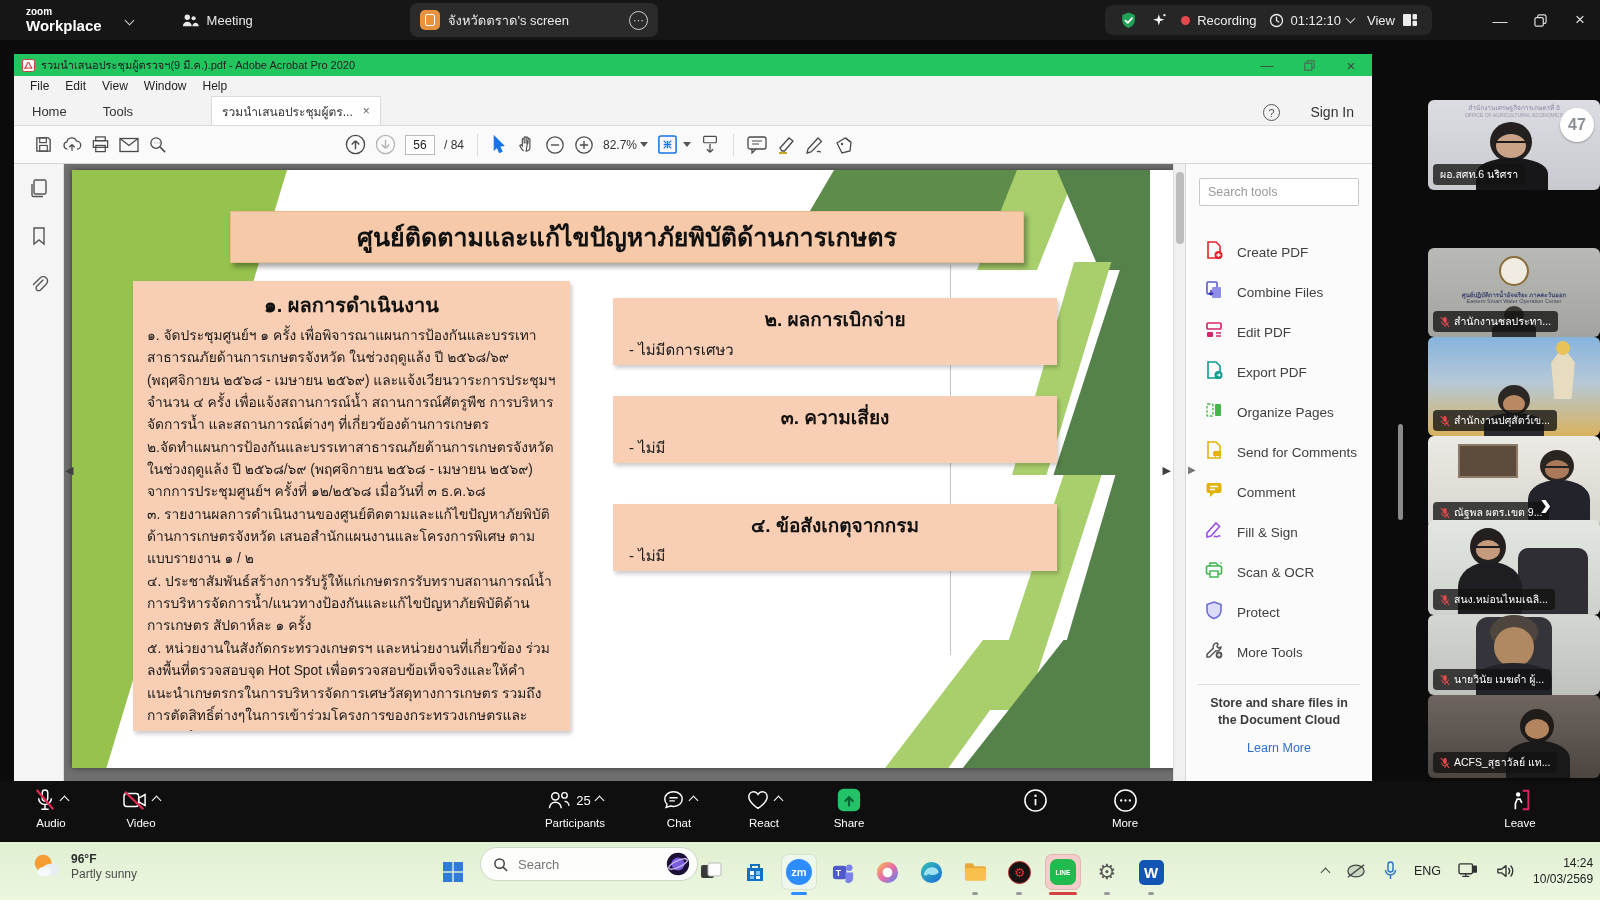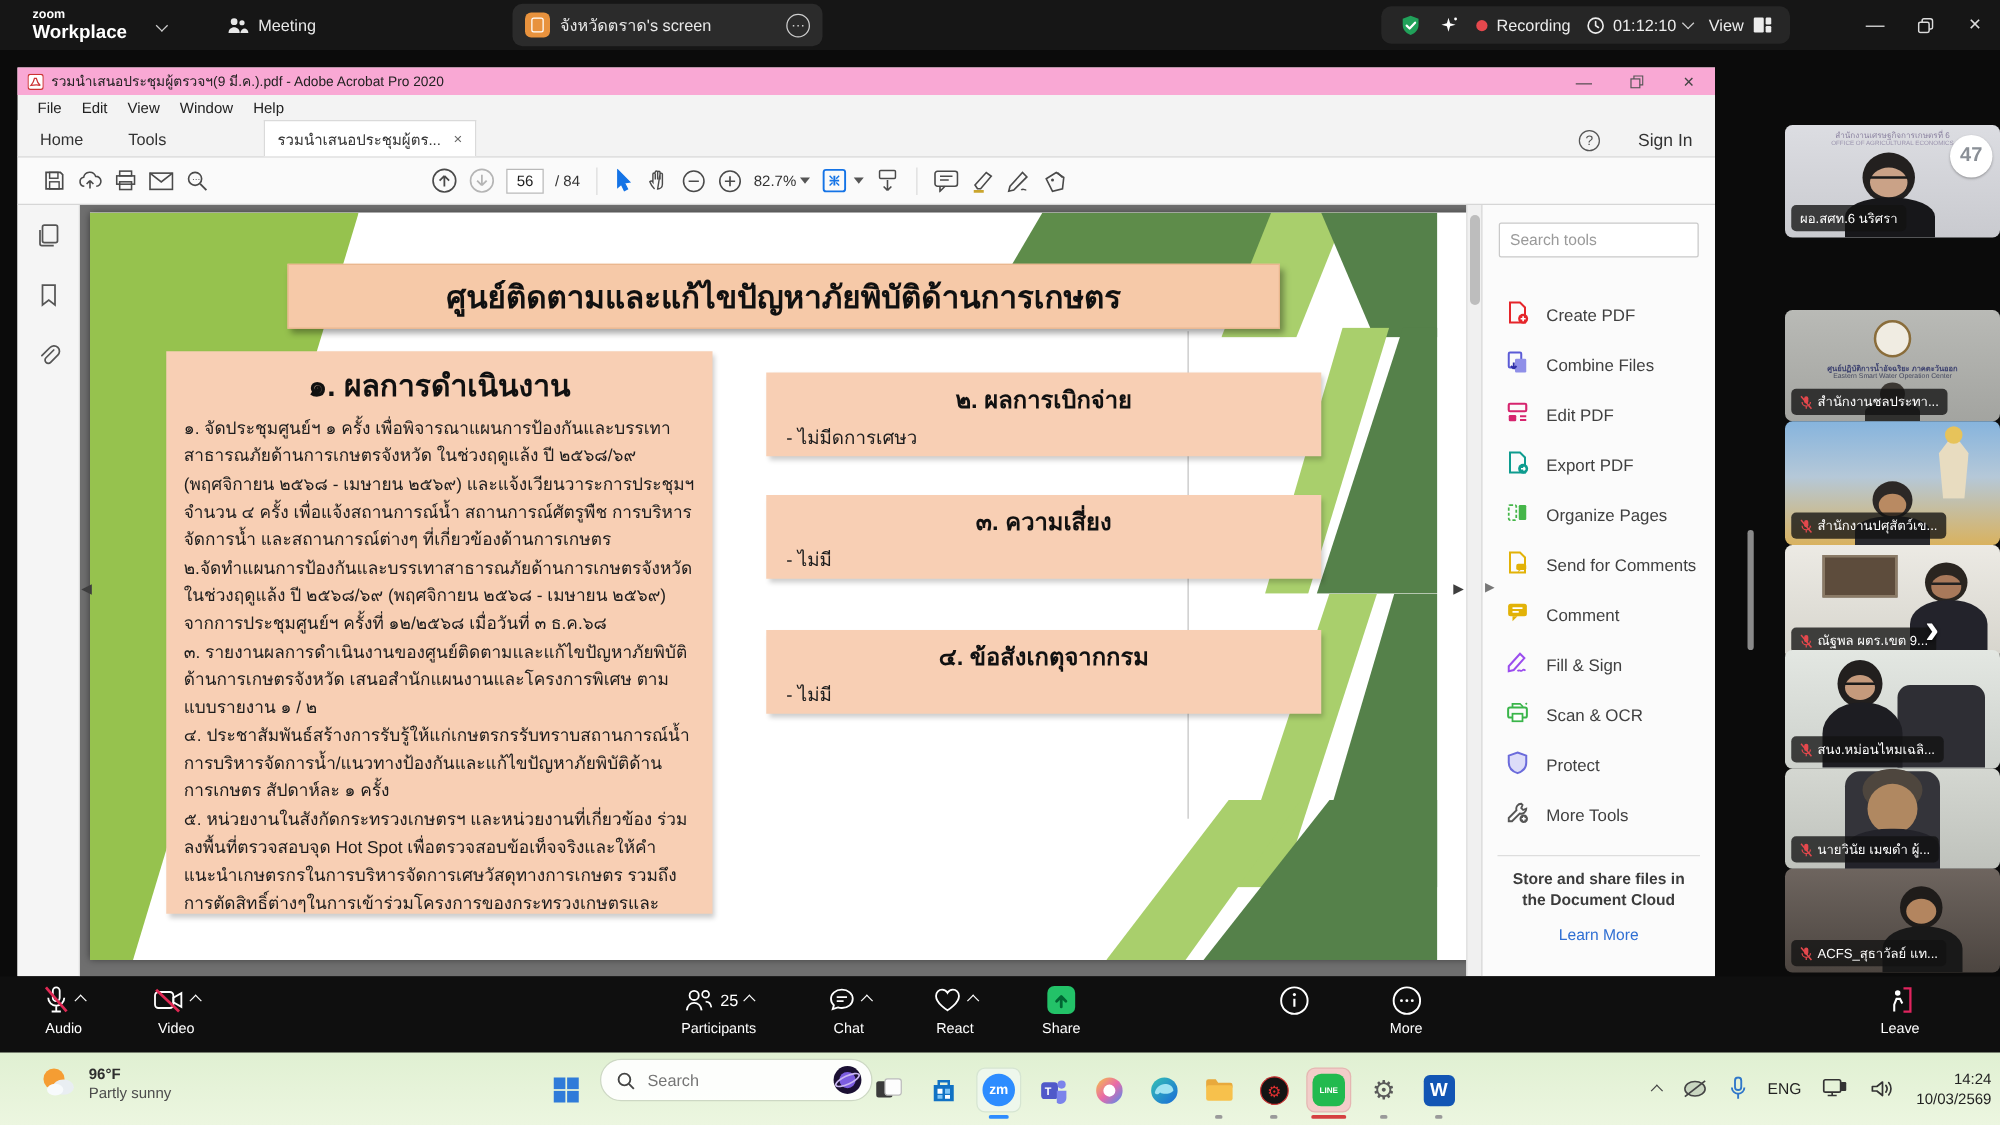--- a/index.html
+++ b/index.html
@@ -18,21 +18,21 @@
   .zscreentab{position:absolute;left:410px;top:3px;width:248px;height:34px;background:#2b2b2b;border-radius:8px;display:flex;align-items:center;padding:0 10px;gap:8px;}
   .appic{width:20px;height:20px;border-radius:5px;background:#e8923d;display:flex;align-items:center;justify-content:center;}
   .appic i{display:block;width:10px;height:12px;border:1.5px solid #fff;border-radius:2px;}
   .dotsc{width:19px;height:19px;border-radius:50%;border:1.5px solid #cfcfcf;color:#cfcfcf;font-size:11px;display:flex;align-items:center;justify-content:center;margin-left:auto;}
   .zright{position:absolute;right:168px;top:5px;height:30px;background:#262626;border-radius:8px;display:flex;align-items:center;gap:13px;padding:0 14px;font-size:13px;color:#ececec;}
   .recdot{width:9px;height:9px;border-radius:50%;background:#e5484d;}
   .winbtn{width:40px;height:32px;display:flex;align-items:center;justify-content:center;color:#dcdcdc;font-size:15px;}
 
   
   .acw{position:absolute;left:14px;top:54px;width:1358px;height:727px;background:#f3f3f3;display:flex;flex-direction:column;}
-  .actitle{height:22px;display:flex;align-items:center;padding-left:8px;font-size:11px;color:#222;background:#f9a8d4;}
+  .actitle{height:22px;display:flex;align-items:center;padding-left:8px;font-size:11px;color:#222;background:#22c55e;}
   .actitle .ctr{margin-left:auto;display:flex;}
   .acbtn{width:42px;height:22px;display:flex;align-items:center;justify-content:center;color:#444;font-size:13px;}
   .acmenu{height:20px;display:flex;align-items:center;font-size:12px;color:#222;padding-left:8px;}
   .acmenu span{padding:0 8px;}
   .actabs{height:30px;display:flex;align-items:flex-end;background:#f3f3f3;border-bottom:1px solid #dadada;position:relative;font-size:13px;color:#333;}
   .actab{padding:6px 18px;}
   .docTab{background:#fff;border:1px solid #dadada;border-bottom:none;height:29px;display:flex;align-items:center;gap:10px;padding:0 10px;font-size:12px;max-width:178px;}
   .acsign{position:absolute;right:18px;bottom:5px;font-size:14px;color:#333;}
   .achelp{position:absolute;right:92px;bottom:4px;width:17px;height:17px;border-radius:50%;border:1.4px solid #555;color:#555;font-size:11px;display:flex;align-items:center;justify-content:center;}
   .actools{height:38px;background:#fafafa;border-bottom:1px solid #d6d6d6;display:flex;align-items:center;gap:9px;padding-left:20px;}
@@ -55,21 +55,21 @@
   .promo .pline{font-size:12.5px;font-weight:700;color:#3c3c3c;width:150px;margin:0 auto;line-height:1.35;}
   .promo .lm{font-size:12.5px;color:#2f6fd3;margin-top:12px;}
   .pdiv{position:absolute;left:12px;right:12px;bottom:96px;border-top:1px solid #ddd;}
   .collapse{position:absolute;left:2px;top:300px;color:#777;font-size:10px;}
 
   
   .page{position:absolute;left:8px;top:6px;width:1258px;height:598px;background:#fff;box-shadow:0 0 6px rgba(0,0,0,.5);overflow:hidden;font-family:"Liberation Sans",sans-serif;}
   .deco{position:absolute;}
   .banner{position:absolute;left:158px;top:41px;width:794px;height:52px;background:#f6c9a8;border:1px solid #eab78f;box-shadow:3px 4px 5px rgba(0,0,0,.35);display:flex;align-items:center;justify-content:center;font-size:25px;font-weight:700;color:#111;}
   .lbox{position:absolute;left:61px;top:111px;width:437px;height:450px;background:#f8cfb4;box-shadow:2px 3px 4px rgba(0,0,0,.2);padding:8px 14px 0 14px;overflow:hidden;}
-  .lbox h3{margin:0 0 4px 0;text-align:center;font-size:24px;color:#111;}
+  .lbox h3{margin:0 0 4px 0;text-align:center;font-size:20px;color:#111;}
   .lbox p{margin:0;font-size:13.8px;line-height:1.62;color:#1c1c1c;}
   .rbox{position:absolute;left:541px;width:444px;height:67px;background:#f8cfb4;box-shadow:2px 3px 4px rgba(0,0,0,.2);padding:6px 16px 0 16px;}
   .rbox h3{margin:0;text-align:center;font-size:19px;color:#111;}
   .rbox .bd{font-size:15px;color:#1c1c1c;margin-top:4px;}
   .thinline{position:absolute;left:878px;top:95px;width:1px;height:390px;background:#c4c4c4;}
   .pgarrow{position:absolute;top:300px;color:#3e3e3e;font-size:11px;}
 
   
   .vid{position:absolute;left:1428px;width:172px;background:#222;border-radius:6px;overflow:hidden;}
   .vname{position:absolute;left:5px;bottom:5px;background:rgba(18,18,18,.78);color:#fff;font-size:10.5px;padding:2px 7px;border-radius:4px;display:flex;align-items:center;gap:4px;white-space:nowrap;max-width:160px;overflow:hidden;}

